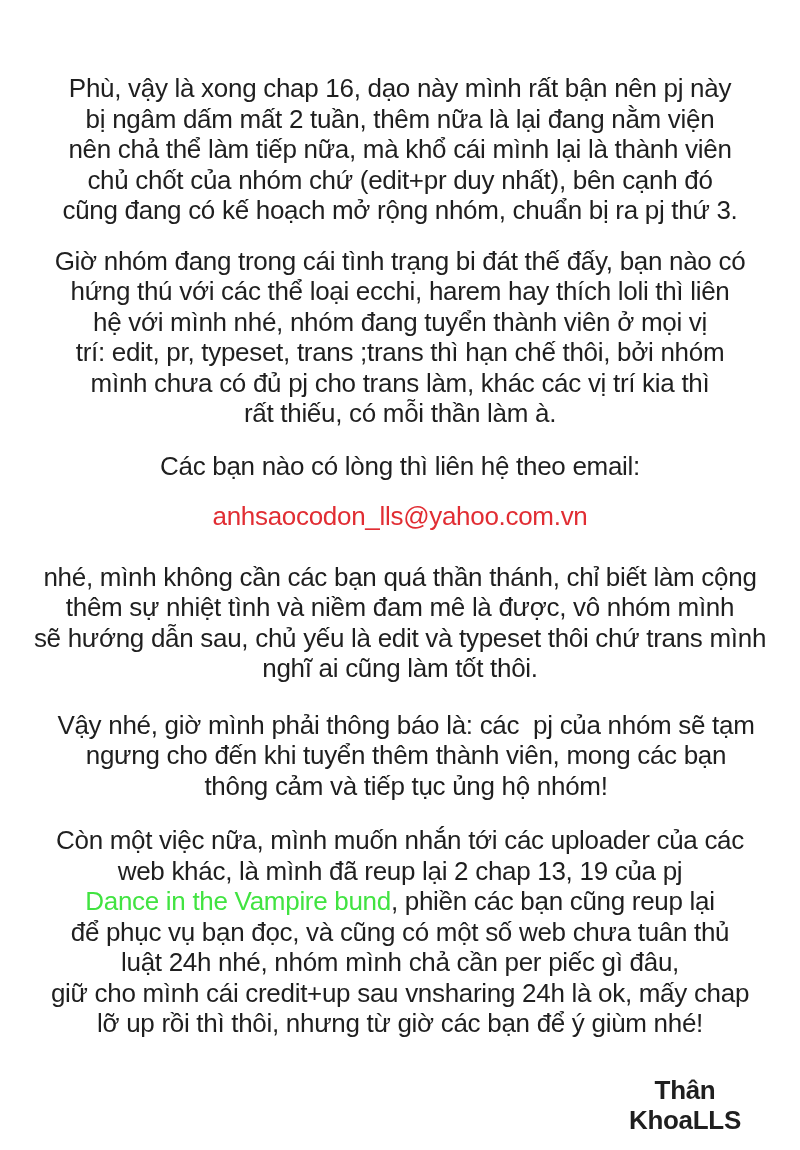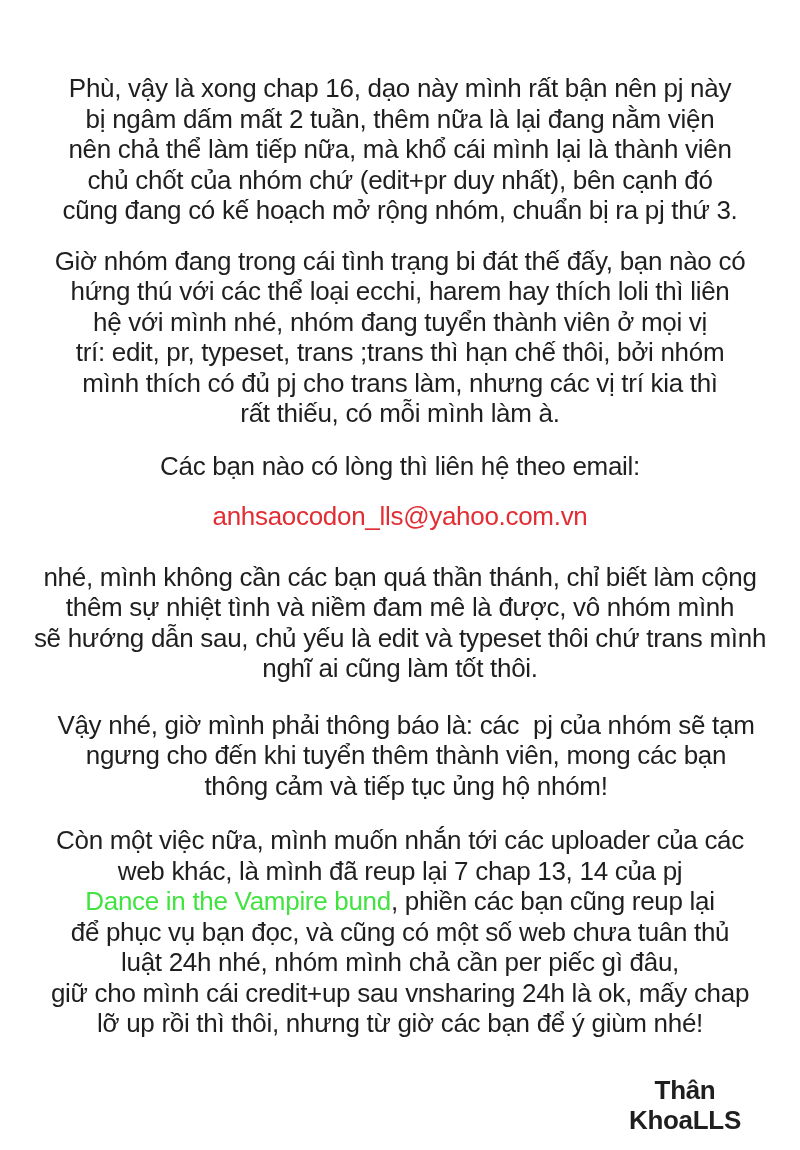--- a/index.html
+++ b/index.html
@@ -61,43 +61,43 @@
         <div class="line">bị ngâm dấm mất 2 tuần, thêm nữa là lại đang nằm viện</div>
         <div class="line">nên chả thể làm tiếp nữa, mà khổ cái mình lại là thành viên</div>
         <div class="line">chủ chốt của nhóm chứ (edit+pr duy nhất), bên cạnh đó</div>
         <div class="line">cũng đang có kế hoạch mở rộng nhóm, chuẩn bị ra pj thứ 3.</div>
       </div>
       <div class="para para-recruitment">
         <div class="line">Giờ nhóm đang trong cái tình trạng bi đát thế đấy, bạn nào có</div>
         <div class="line">hứng thú với các thể loại ecchi, harem hay thích loli thì liên</div>
         <div class="line">hệ với mình nhé, nhóm đang tuyển thành viên ở mọi vị</div>
         <div class="line">trí: edit, pr, typeset, trans ;trans thì hạn chế thôi, bởi nhóm</div>
-        <div class="line">mình thích có đủ pj cho trans làm, nhưng các vị trí kia thì</div>
-        <div class="line">rất thiếu, có mỗi mình làm à.</div>
+        <div class="line">mình chưa có đủ pj cho trans làm, khác các vị trí kia thì</div>
+        <div class="line">rất thiếu, có mỗi thần làm à.</div>
       </div>
       <div class="para para-contact-intro">
         <div class="line">Các bạn nào có lòng thì liên hệ theo email:</div>
       </div>
       <div class="para para-email">
         <div class="line">anhsaocodon_lls@yahoo.com.vn</div>
       </div>
       <div class="para para-requirements">
         <div class="line">nhé, mình không cần các bạn quá thần thánh, chỉ biết làm cộng</div>
         <div class="line">thêm sự nhiệt tình và niềm đam mê là được, vô nhóm mình</div>
         <div class="line">sẽ hướng dẫn sau, chủ yếu là edit và typeset thôi chứ trans mình</div>
         <div class="line">nghĩ ai cũng làm tốt thôi.</div>
       </div>
       <div class="para para-announcement">
         <div class="line">Vậy nhé, giờ mình phải thông báo là: các  pj của nhóm sẽ tạm</div>
         <div class="line">ngưng cho đến khi tuyển thêm thành viên, mong các bạn</div>
         <div class="line">thông cảm và tiếp tục ủng hộ nhóm!</div>
       </div>
       <div class="para para-uploaders">
         <div class="line">Còn một việc nữa, mình muốn nhắn tới các uploader của các</div>
-        <div class="line">web khác, là mình đã reup lại 7 chap 13, 14 của pj</div>
+        <div class="line">web khác, là mình đã reup lại 2 chap 13, 19 của pj</div>
         <div class="line"><span class="seg-highlight">Dance in the Vampire bund</span><span class="">, phiền các bạn cũng reup lại</span></div>
         <div class="line">để phục vụ bạn đọc, và cũng có một số web chưa tuân thủ</div>
         <div class="line">luật 24h nhé, nhóm mình chả cần per piếc gì đâu,</div>
         <div class="line">giữ cho mình cái credit+up sau vnsharing 24h là ok, mấy chap</div>
         <div class="line">lỡ up rồi thì thôi, nhưng từ giờ các bạn để ý giùm nhé!</div>
       </div>
     </div>
   <div class="signature">
     <div class="line">Thân</div>
     <div class="line">KhoaLLS</div>

